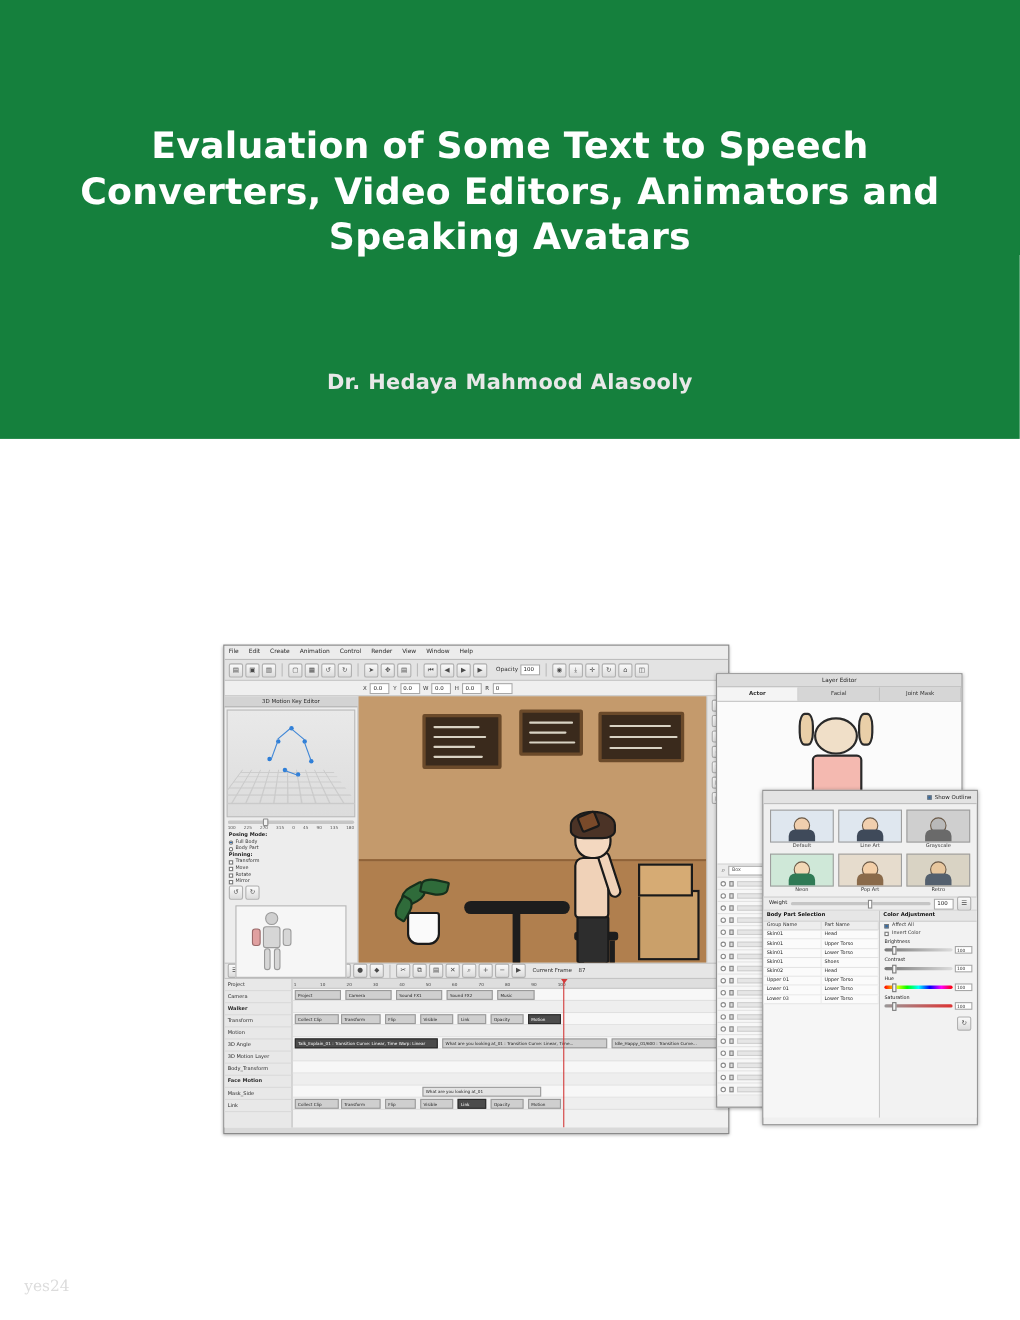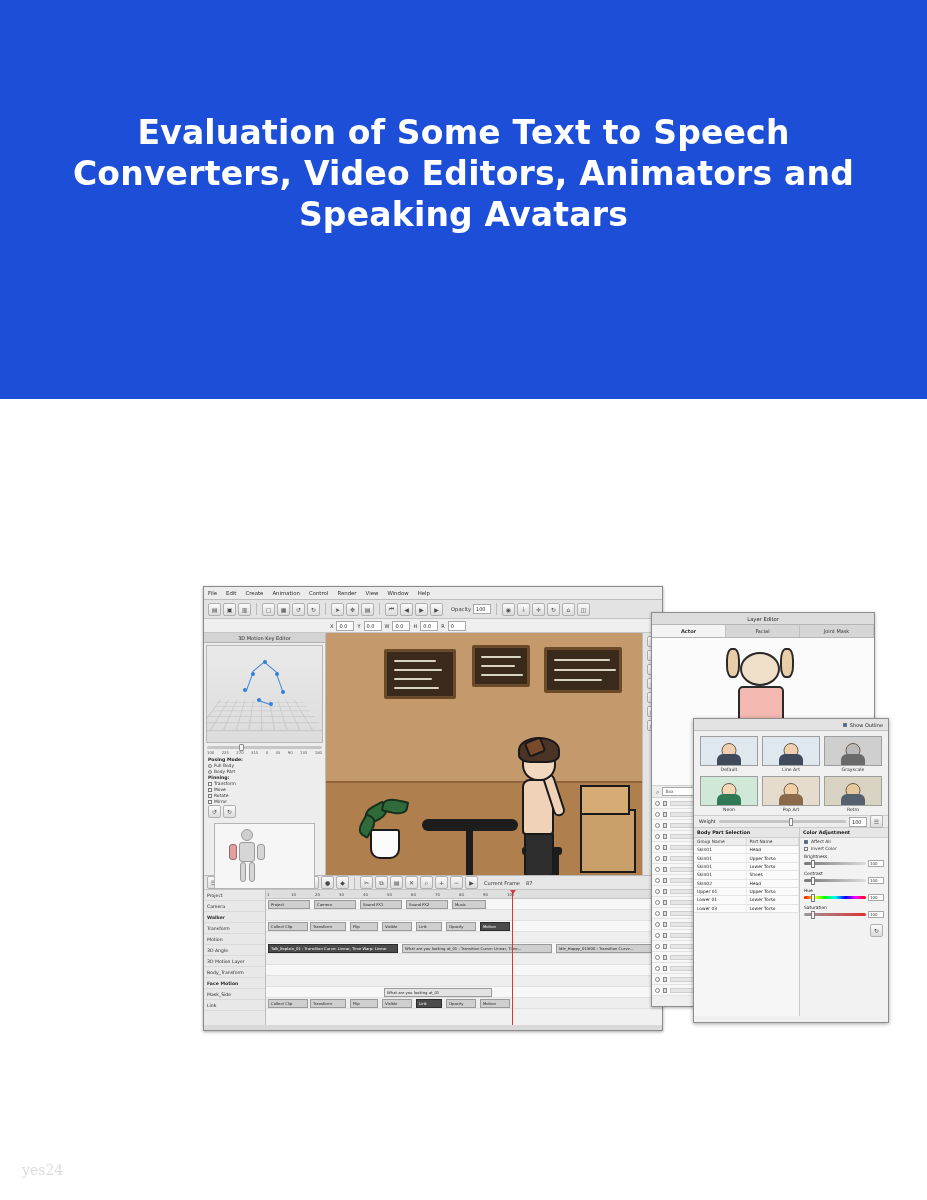--- a/index.html
+++ b/index.html
@@ -12,21 +12,21 @@
     overflow: hidden;
     position: relative;
   }
 
   
   .header-band {
     position: absolute;
     top: 0; left: 0;
     width: 927px;
     height: 399px;
-    background: #1d4ed8;
+    background: #15803d;
   }
   .book-title {
     position: absolute;
     top: 112px;
     left: 0;
     width: 927px;
     text-align: center;
     color: #ffffff;
     font-size: 33px;
     font-weight: bold;
@@ -473,20 +473,21 @@
   .watermark {
     position: absolute; left: 22px; bottom: 22px;
     font-size: 14px; color: #dcdcdc; font-family: "DejaVu Serif", serif;
   }
 </style>
 </head>
 <body>
 
 <div class="header-band">
   <div class="book-title">Evaluation of Some Text to Speech Converters, Video Editors, Animators and Speaking Avatars</div>
+  <div class="author-name">Dr.  Hedaya Mahmood Alasooly</div>
 </div>
 
 <div class="artwork">
 
   <div class="win-main">
 
     <div class="menubar">
       <span>File</span>
       <span>Edit</span>
       <span>Create</span>

